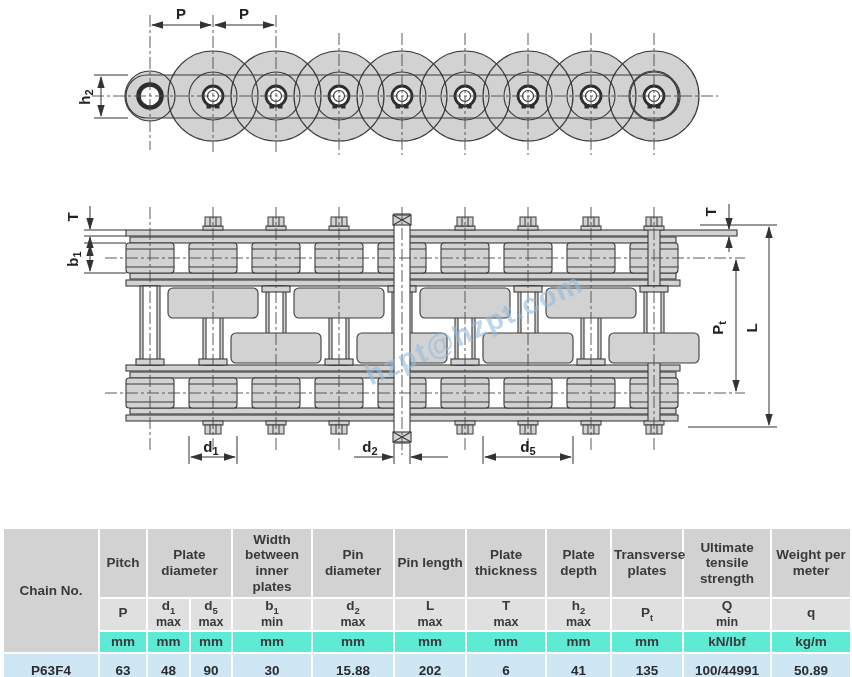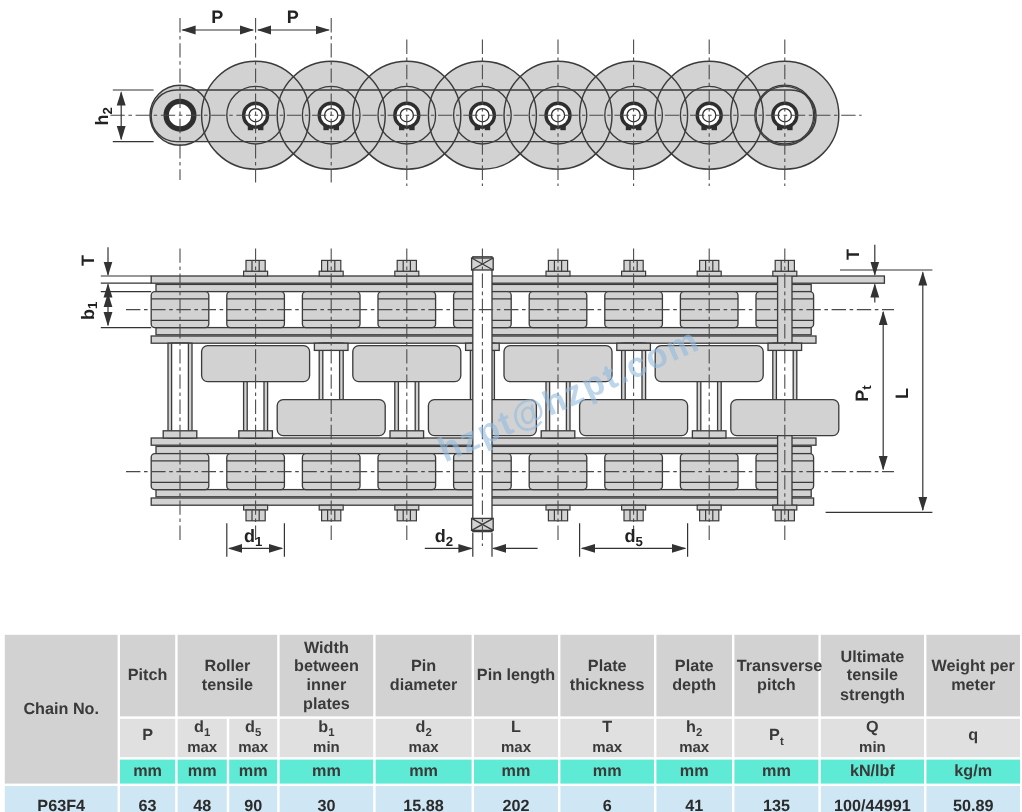--- a/index.html
+++ b/index.html
@@ -257,27 +257,27 @@
       <col style="width:78px">
     <col style="width:63px">
       <col style="width:70px">
       <col style="width:86px">
       <col style="width:78px">
   </colgroup>
   <tbody>
       <tr style="height:68px">
     <th class="g" rowspan="3">Chain No.</th>
     <th class="g">Pitch</th>
-    <th class="g" colspan="2">Roller tensile</th>
+    <th class="g" colspan="2">Plate diameter</th>
     <th class="g">Width between inner plates</th>
     <th class="g">Pin diameter</th>
     <th class="g">Pin length</th>
     <th class="g">Plate thickness</th>
     <th class="g">Plate depth</th>
-    <th class="g">Transverse pitch</th>
+    <th class="g">Transverse plates</th>
     <th class="g">Ultimate tensile strength</th>
     <th class="g">Weight per meter</th>
   </tr>
   <tr style="height:30px">
     <td class="s"><span>P</span><sub></sub><span class="qual"></span></td>
     <td class="s"><span>d</span><sub>1</sub><span class="qual">max</span></td>
     <td class="s"><span>d</span><sub>5</sub><span class="qual">max</span></td>
     <td class="s"><span>b</span><sub>1</sub><span class="qual">min</span></td>
     <td class="s"><span>d</span><sub>2</sub><span class="qual">max</span></td>
     <td class="s"><span>L</span><sub></sub><span class="qual">max</span></td>

